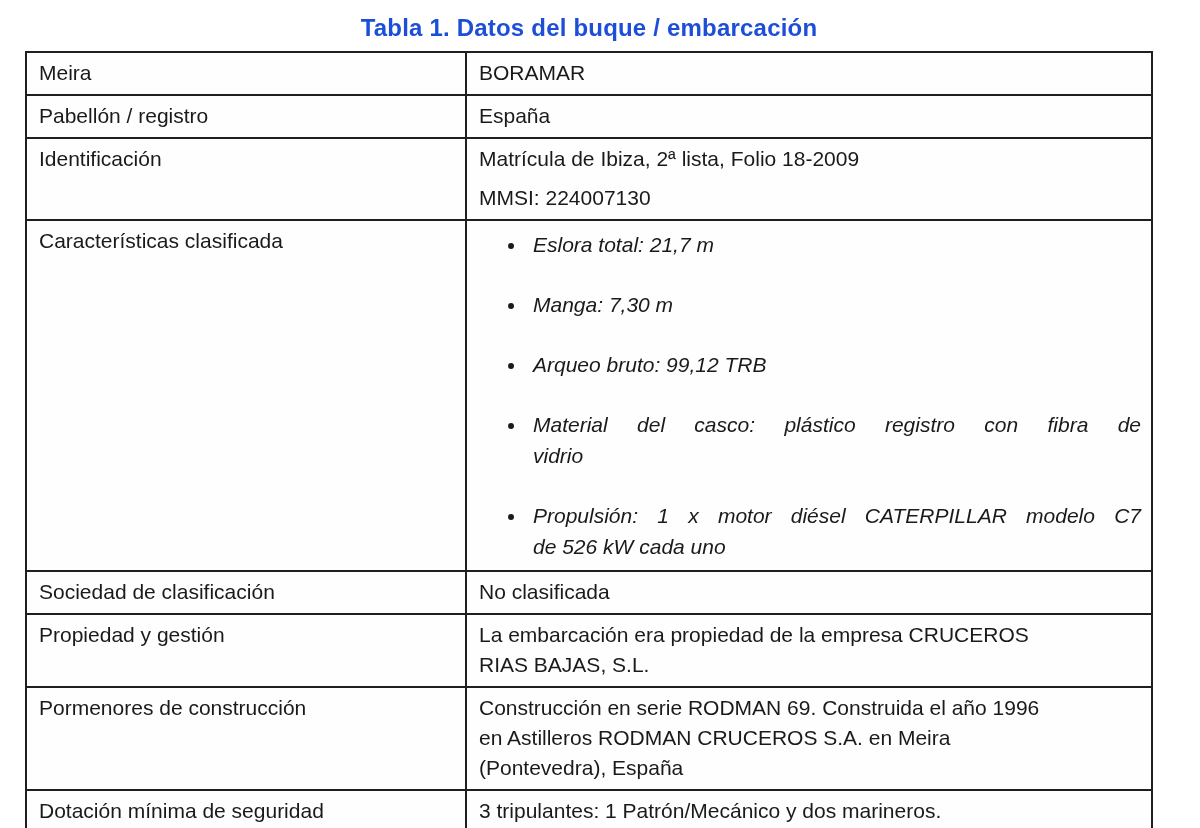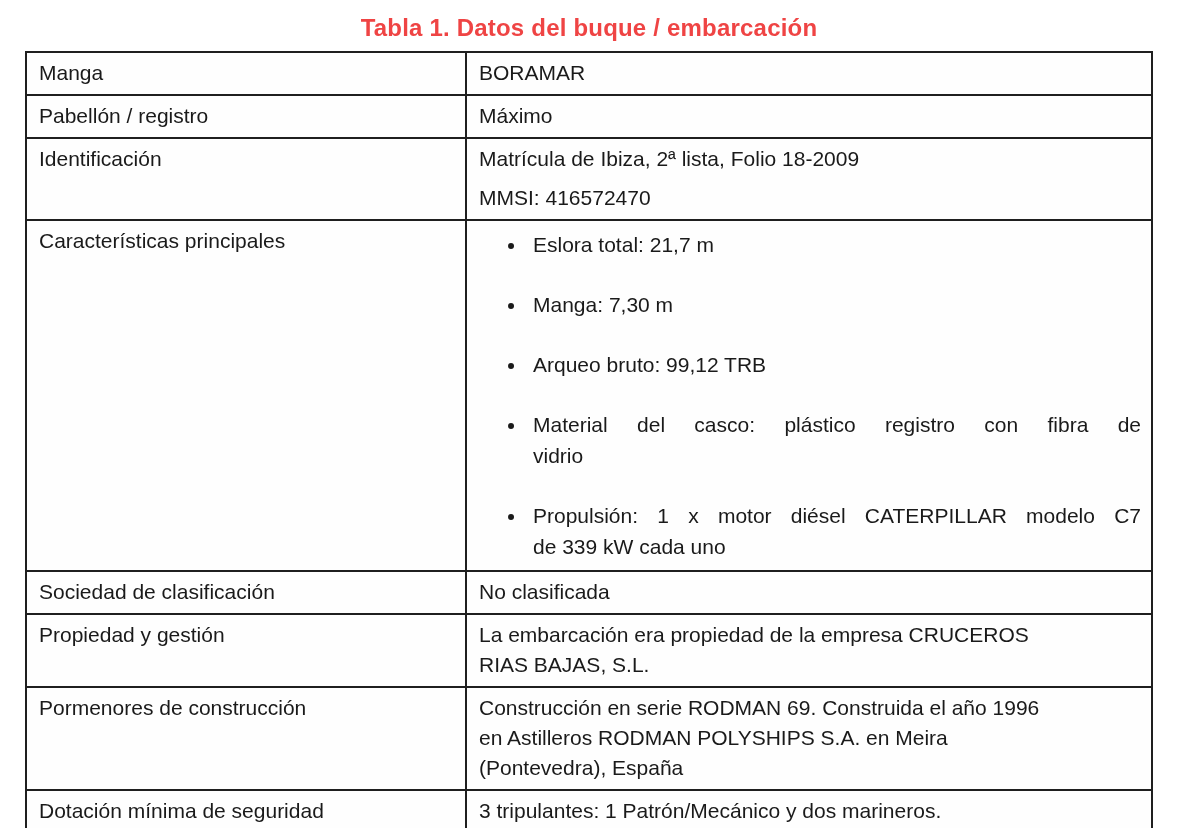--- a/index.html
+++ b/index.html
@@ -17,21 +17,21 @@
   .page {
     padding-top: 14px;
   }
   .caption {
     width: 1128px;
     margin-left: 25px;
     margin-bottom: 9px;
     text-align: center;
     font-weight: bold;
     font-size: 24px;
-    color: #ef4444;
+    color: #1d4ed8;
     letter-spacing: 0.2px;
   }
   table.ship-table {
     border-collapse: collapse;
     margin-left: 25px;
     width: 1128px;
     table-layout: fixed;
   }
   col.c1 { width: 440px; }
   td {
@@ -46,78 +46,79 @@
   .line { white-space: normal; }
   tr.para-gap .line + .line { margin-top: 9px; }
   ul.bullet-list {
     margin: 3px 0 2px 0;
     padding-left: 48px;
     list-style-type: disc;
   }
   ul.bullet-list li {
     line-height: 31px;
     padding-left: 6px;
+    font-style: italic;
   }
   ul.bullet-list li + li { margin-top: 29px; }
   .stretch {
     text-align: justify;
     text-align-last: justify;
   }
 </style>
 </head>
 <body>
 
 <div class="page">
   <div class="caption">Tabla 1. Datos del buque / embarcación</div>
 
   <table class="ship-table">
     <colgroup>
         <col class="c1">
         <col class="c2">
       </colgroup>
     <tbody>
         <tr>
-          <td class="label-cell">Manga</td>
+          <td class="label-cell">Meira</td>
           <td class="value-cell">
             <div class="line">BORAMAR</div>
           </td>
         </tr>
         <tr>
           <td class="label-cell">Pabellón / registro</td>
           <td class="value-cell">
-            <div class="line">Máximo</div>
+            <div class="line">España</div>
           </td>
         </tr>
         <tr class="para-gap">
           <td class="label-cell">Identificación</td>
           <td class="value-cell">
             <div class="line">Matrícula de Ibiza, 2ª lista, Folio 18-2009</div>
-            <div class="line">MMSI: 416572470</div>
+            <div class="line">MMSI: 224007130</div>
           </td>
         </tr>
         <tr>
-          <td class="label-cell">Características principales</td>
+          <td class="label-cell">Características clasificada</td>
           <td class="value-cell">
             <ul class="bullet-list">
               <li>
                 <div class="line">Eslora total: 21,7 m</div>
               </li>
               <li>
                 <div class="line">Manga: 7,30 m</div>
               </li>
               <li>
                 <div class="line">Arqueo bruto: 99,12 TRB</div>
               </li>
               <li>
                 <div class="line stretch">Material del casco: plástico registro con fibra de</div>
                 <div class="line">vidrio</div>
               </li>
               <li>
                 <div class="line stretch">Propulsión: 1 x motor diésel CATERPILLAR modelo C7</div>
-                <div class="line">de 339 kW cada uno</div>
+                <div class="line">de 526 kW cada uno</div>
               </li>
             </ul>
           </td>
         </tr>
         <tr>
           <td class="label-cell">Sociedad de clasificación</td>
           <td class="value-cell">
             <div class="line">No clasificada</div>
           </td>
         </tr>
@@ -125,21 +126,21 @@
           <td class="label-cell">Propiedad y gestión</td>
           <td class="value-cell">
             <div class="line">La embarcación era propiedad de la empresa CRUCEROS</div>
             <div class="line">RIAS BAJAS, S.L.</div>
           </td>
         </tr>
         <tr>
           <td class="label-cell">Pormenores de construcción</td>
           <td class="value-cell">
             <div class="line">Construcción en serie RODMAN 69. Construida el año 1996</div>
-            <div class="line">en Astilleros RODMAN POLYSHIPS S.A. en Meira</div>
+            <div class="line">en Astilleros RODMAN CRUCEROS S.A. en Meira</div>
             <div class="line">(Pontevedra), España</div>
           </td>
         </tr>
         <tr>
           <td class="label-cell">Dotación mínima de seguridad</td>
           <td class="value-cell">
             <div class="line">3 tripulantes: 1 Patrón/Mecánico y dos marineros.</div>
           </td>
         </tr>
       </tbody>

